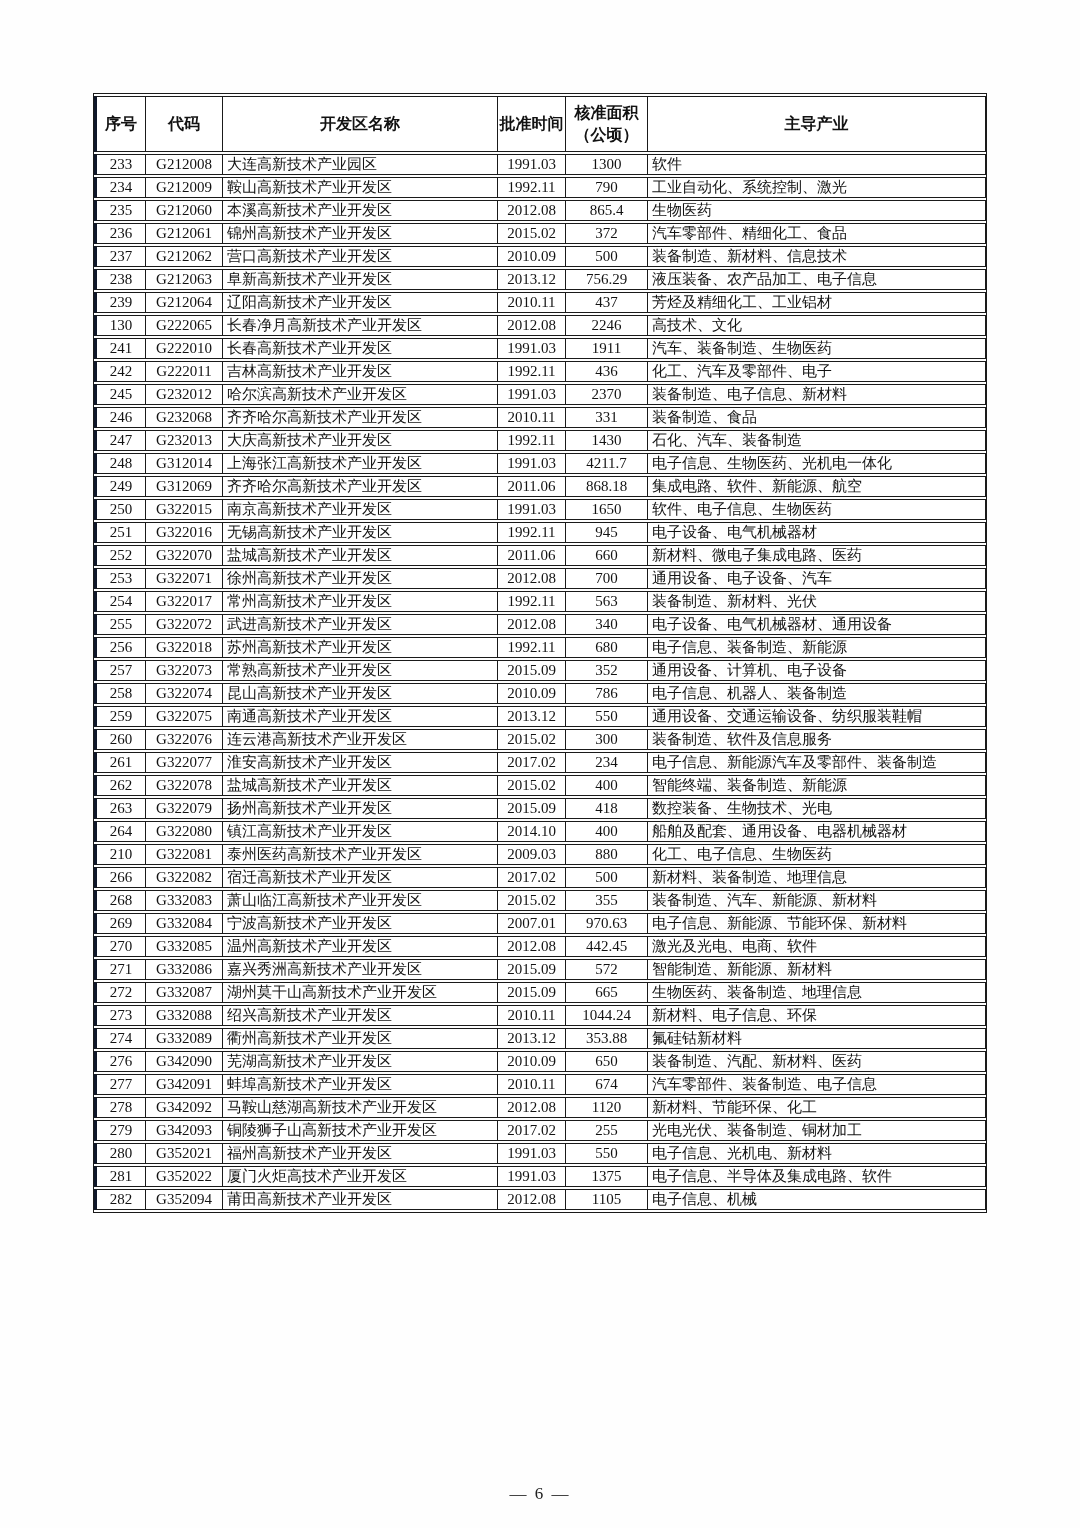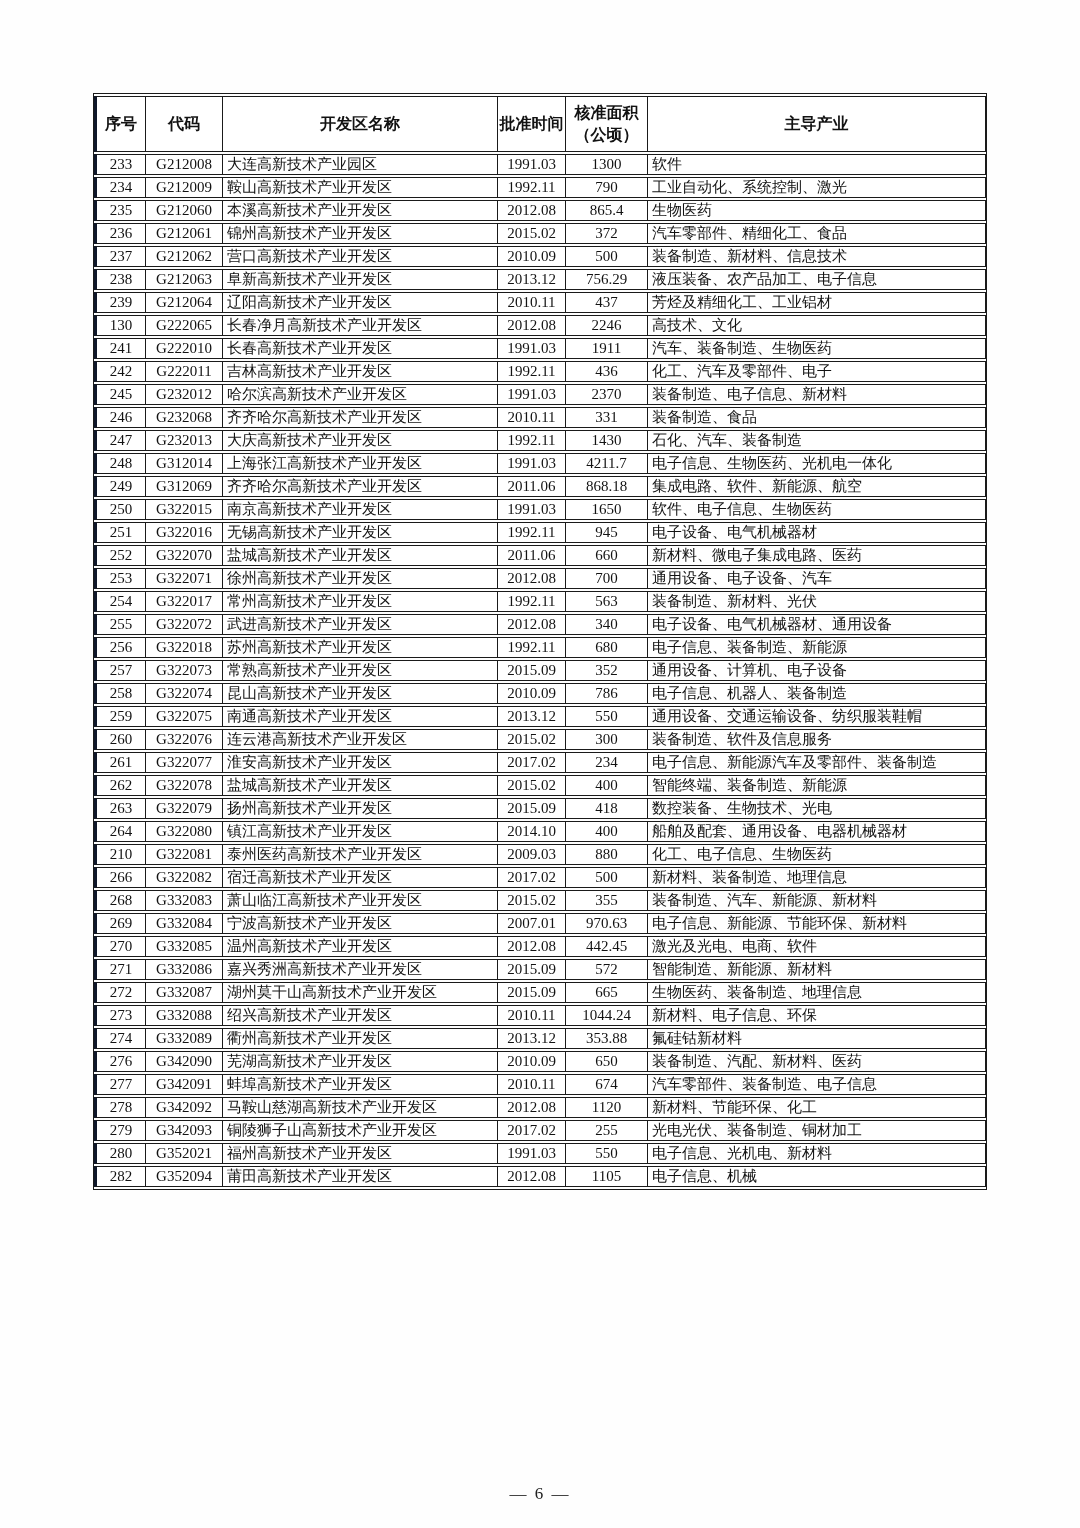--- a/index.html
+++ b/index.html
@@ -432,20 +432,28 @@
   </tr>
           <tr>
     <td class="c-no">280</td>
     <td class="c-code">G352021</td>
     <td class="c-name">福州高新技术产业开发区</td>
     <td class="c-date">1991.03</td>
     <td class="c-area">550</td>
     <td class="c-ind">电子信息、光机电、新材料</td>
   </tr>
           <tr>
+    <td class="c-no">281</td>
+    <td class="c-code">G352022</td>
+    <td class="c-name">厦门火炬高技术产业开发区</td>
+    <td class="c-date">1991.03</td>
+    <td class="c-area">1375</td>
+    <td class="c-ind">电子信息、半导体及集成电路、软件</td>
+  </tr>
+          <tr>
     <td class="c-no">282</td>
     <td class="c-code">G352094</td>
     <td class="c-name">莆田高新技术产业开发区</td>
     <td class="c-date">2012.08</td>
     <td class="c-area">1105</td>
     <td class="c-ind">电子信息、机械</td>
   </tr>
         </tbody>
     </table>
   </div>

